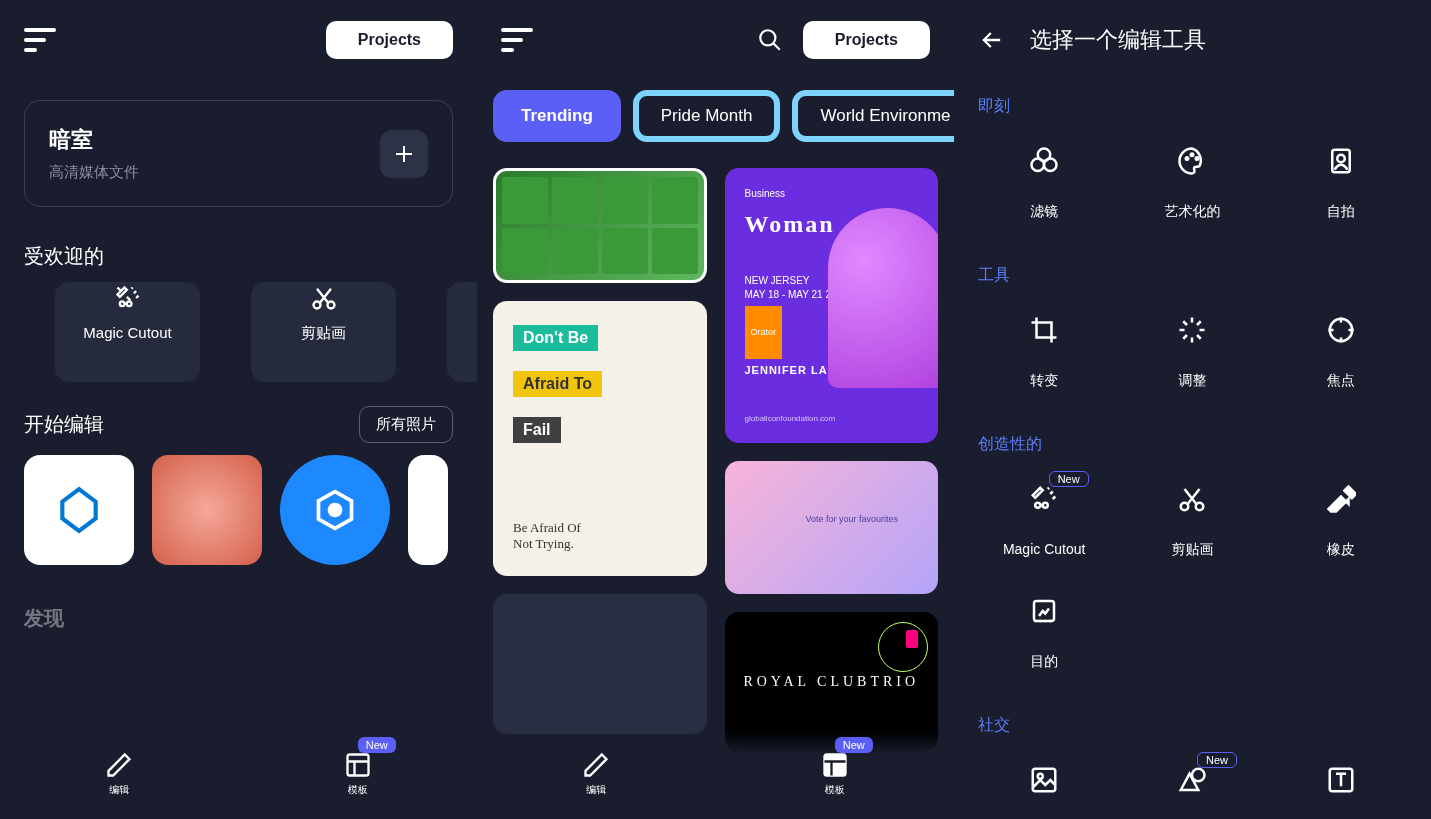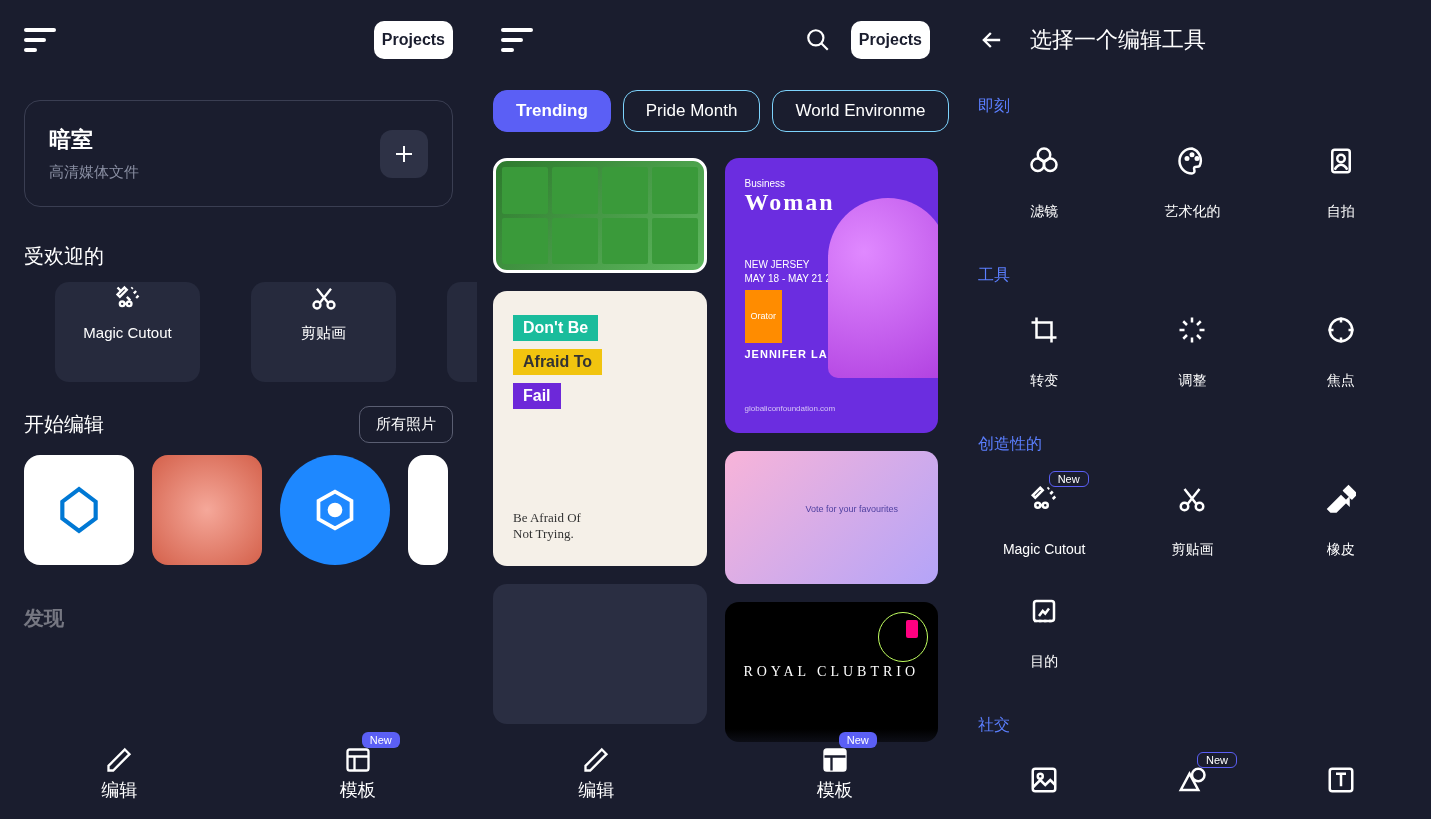--- a/index.html
+++ b/index.html
@@ -16,21 +16,21 @@
 .pane1 { width: 477px; }
 .pane2 { width: 477px; }
 .pane3 { width: 477px; }
 
 
 .hdr { display: flex; align-items: center; justify-content: space-between; padding: 20px 24px; height: 80px; }
 .hamburger-icon { width: 32px; height: 24px; display: flex; flex-direction: column; justify-content: space-between; cursor: pointer; }
 .hamburger-icon span { display: block; height: 4px; background: #fff; border-radius: 2px; }
 .hamburger-icon span:nth-child(2) { width: 70%; }
 .hamburger-icon span:nth-child(3) { width: 40%; }
-.projects-btn { background: #fff; color: #1a1d2e; font-weight: 600; padding: 10px 8px; border-radius: 10px; font-size: 16px; cursor: pointer; }
+.projects-btn { background: #fff; color: #1a1d2e; font-weight: 600; padding: 10px 32px; border-radius: 10px; font-size: 16px; cursor: pointer; }
 .search-icon { width: 26px; height: 26px; cursor: pointer; }
 .hdr-right { display: flex; align-items: center; gap: 20px; }
 
 
 .darkroom-card { margin: 20px 24px; border: 1px solid #3a3e52; border-radius: 16px; padding: 24px; display: flex; justify-content: space-between; align-items: center; }
 .darkroom-title { font-size: 22px; font-weight: 600; margin-bottom: 8px; }
 .darkroom-sub { color: #8a8fa3; font-size: 15px; }
 .add-btn { width: 48px; height: 48px; border-radius: 12px; background: #2e3246; display: flex; align-items: center; justify-content: center; font-size: 28px; cursor: pointer; }
 .section-title { font-size: 20px; font-weight: 400; padding: 16px 24px 12px; }
 .popular-row { display: flex; gap: 12px; padding: 0 16px; overflow-x: hidden; }
@@ -40,44 +40,44 @@
 .start-row { display: flex; justify-content: space-between; align-items: center; padding: 24px 24px 12px; }
 .allphotos-btn { border: 1px solid #5a5e72; border-radius: 10px; padding: 8px 16px; font-size: 15px; cursor: pointer; }
 .photo-row { display: flex; gap: 18px; padding: 0 24px; overflow-x: hidden; }
 .photo-thumb { width: 110px; height: 110px; border-radius: 16px; flex-shrink: 0; display: flex; align-items: center; justify-content: center; cursor: pointer; }
 .discover-title { font-size: 20px; font-weight: 600; padding: 40px 24px 0; opacity: 0.4; }
 
 
 .bottom-nav { position: absolute; bottom: 0; left: 0; right: 0; height: 90px; display: flex; justify-content: space-around; align-items: center; background: linear-gradient(to top, #1a1d2e 70%, transparent); }
 .nav-item { display: flex; flex-direction: column; align-items: center; gap: 4px; cursor: pointer; position: relative; }
 .nav-item .icon { width: 28px; height: 28px; }
-.nav-item .lbl { font-size: 18px; }
+.nav-item .lbl { font-size: 10px; }
 .nav-badge { position: absolute; top: -14px; right: -24px; background: #5b5ff5; color: #fff; font-size: 11px; padding: 2px 8px; border-radius: 6px; }
 
 
 .chips-row { display: flex; gap: 12px; padding: 10px 16px; overflow-x: hidden; }
-.chip { padding: 10px 22px; border-radius: 14px; font-size: 17px; flex-shrink: 0; cursor: pointer; border: 1px solid #7dd3fc; white-space: nowrap; }
+.chip { padding: 10px 22px; border-radius: 14px; font-size: 17px; flex-shrink: 0; cursor: pointer; border: 6px solid #7dd3fc; white-space: nowrap; }
 .chip.active { background: #5b5ff5; border-color: #5b5ff5; font-weight: 600; }
 .template-grid { padding: 16px; display: grid; grid-template-columns: 1fr 1fr; gap: 18px; }
 .tmpl { border-radius: 14px; overflow: hidden; cursor: pointer; position: relative; }
 .tmpl-green { background: linear-gradient(135deg,#2d7a2d,#5fb85f); height: 115px; border: 3px solid #fff; display: grid; grid-template-columns: repeat(4,1fr); grid-template-rows: repeat(2,1fr); gap: 4px; padding: 6px; }
 .tmpl-green div { background: #3a9a3a; border-radius: 2px; }
 .tmpl-purple { background: #6b2de0; height: 275px; padding: 20px; display: flex; flex-direction: column; justify-content: space-between; }
 .tmpl-purple .sub { font-size: 10px; color: #fff; }
-.tmpl-purple .title { font-family: Georgia,serif; font-size: 24px; font-weight: 700; letter-spacing: 2px; }
+.tmpl-purple .title { font-family: Georgia,serif; font-size: 24px; font-weight: 700; letter-spacing: 2px; margin-top: 12px; }
 .tmpl-purple .mid { font-size: 10px; line-height: 1.4; }
 .tmpl-purple .name { font-size: 11px; font-weight: 600; letter-spacing: 1px; }
 .tmpl-purple .foot { font-size: 8px; opacity: 0.7; }
 .tmpl-purple .orator { background: #ff8c00; display: inline-block; padding: 20px 6px; font-size: 9px; margin: 4px 0; }
 .tmpl-purple .avatar { position: absolute; right: -10px; top: 40px; width: 120px; height: 180px; background: radial-gradient(circle at 30% 30%, #e089ff, #b040e0); border-radius: 60px 60px 10px 10px; }
 .tmpl-quote { background: #f5f0e8; height: 275px; padding: 24px 20px; color: #333; display: flex; flex-direction: column; }
-.tmpl-quote .line { padding: 4px 10px; font-weight: 600; font-size: 16px; margin-bottom: 8px; width: fit-content; }
+.tmpl-quote .line { padding: 4px 10px; font-weight: 600; font-size: 16px; margin-bottom: 20px; width: fit-content; }
 .tmpl-quote .l1 { background: #1abc9c; color: #fff; }
 .tmpl-quote .l2 { background: #f1c40f; color: #333; }
-.tmpl-quote .l3 { background: #6d28d9; color: #fff; }
+.tmpl-quote .l3 { background: #404040; color: #fff; }
 .tmpl-quote .bottom { margin-top: auto; font-size: 13px; font-family: Georgia,serif; }
 .tmpl-pink { background: linear-gradient(135deg,#f8b4d9,#b4a4f8); height: 133px; border-radius: 14px; position: relative; }
 .tmpl-pink .txt { position: absolute; right: 40px; top: 40%; font-size: 9px; color: #5040a0; }
 .tmpl-black { background: #000; height: 140px; display: flex; flex-direction: row; align-items: center; justify-content: center; position: relative; }
 .tmpl-black .title { font-family: Georgia,serif; letter-spacing: 4px; font-size: 14px; }
 .tmpl-black .circle { position: absolute; right: 10px; top: 10px; width: 50px; height: 50px; border: 1px solid #c0ff60; border-radius: 50%; }
 .tmpl-black .cup { position: absolute; right: 20px; top: 18px; width: 12px; height: 18px; background: #ff0080; border-radius: 2px; }
 
 
 .hdr3 { display: flex; align-items: center; gap: 24px; padding: 20px 24px; height: 80px; }

